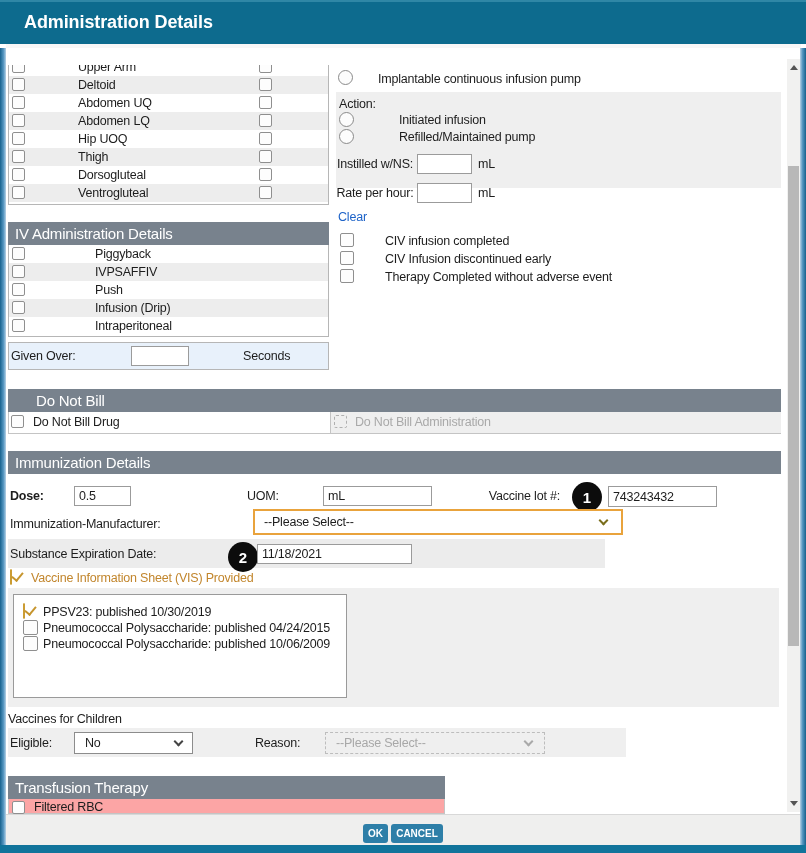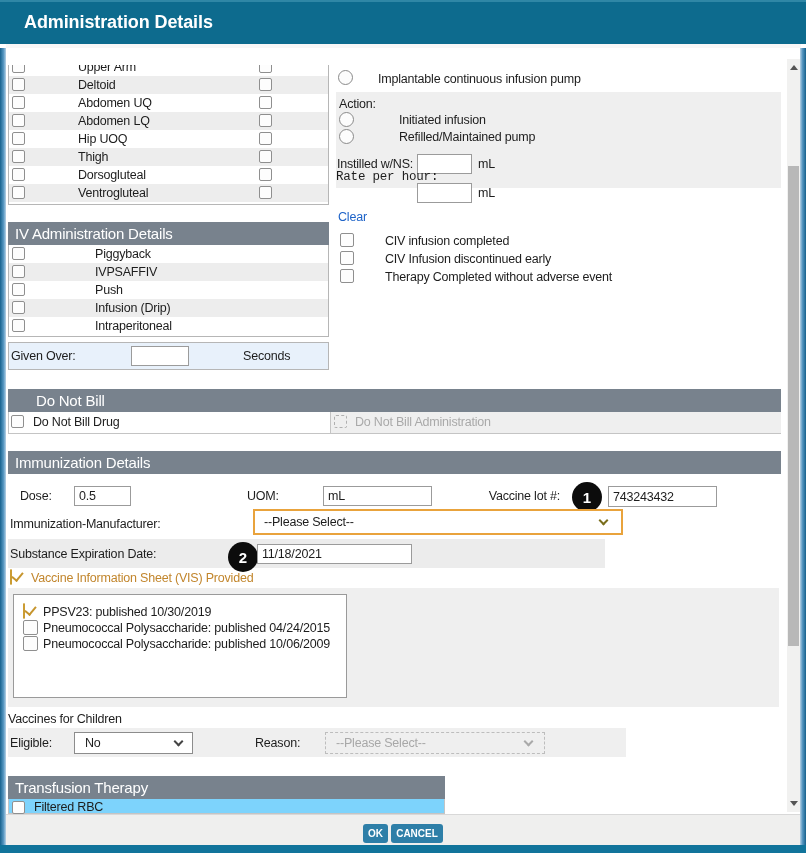--- a/index.html
+++ b/index.html
@@ -101,21 +101,21 @@
   <span class="abs nowrap" style="left:378px; top:72px;">Implantable continuous infusion pump</span>
   <div class="abs" style="left:336px; top:92px; width:445px; height:96px; background:#efefef;">
     <span class="abs" style="left:3px; top:5px;">Action:</span>
     <span class="abs radio" style="left:3px; top:20px;"></span>
     <span class="abs nowrap" style="left:63px; top:21px;">Initiated infusion</span>
     <span class="abs radio" style="left:3px; top:37px;"></span>
     <span class="abs nowrap" style="left:63px; top:38px;">Refilled/Maintained pump</span>
     <span class="abs nowrap" style="left:0px; top:65px; width:78px; text-align:center;">Instilled w/NS:</span>
     <input class="abs input" style="left: 81px; top: 62px; width: 55px; height: 20px;" value="">
     <span class="abs" style="left:142px; top:65px;">mL</span>
-    <span class="abs nowrap" style="left:0px; top:78px; width:78px; text-align:right;font-family:Liberation Mono, monospace;">Rate per hour:</span>
+    <span class="abs nowrap" style="left:0px; top:94px; width:78px; text-align:center;">Rate per hour:</span>
     <input class="abs input" style="left: 81px; top: 91px; width: 55px; height: 20px;" value="">
     <span class="abs" style="left:142px; top:94px;">mL</span>
     <span class="abs link" style="left:2px; top:118px;">Clear</span>
   </div>
   <span class="abs cb cb14" style="left:340px; top:233px;"></span>
   <span class="abs nowrap" style="left:385px; top:234px;">CIV infusion completed</span>
   <span class="abs cb cb14" style="left:340px; top:251px;"></span>
   <span class="abs nowrap" style="left:385px; top:252px;">CIV Infusion discontinued early</span>
   <span class="abs cb cb14" style="left:340px; top:269px;"></span>
   <span class="abs nowrap" style="left:385px; top:270px;">Therapy Completed without adverse event</span>
@@ -156,21 +156,21 @@
     <span class="abs cb" style="left:2px; top:3px;"></span>
     <span class="abs" style="left:24px; top:3px;">Do Not Bill Drug</span>
     <div class="abs" style="left:321px; top:0; width:451px; height:21px; background:#efefef; border-left:1px solid #c4c4c4;">
       <span class="abs cb cb-dashed" style="left:3px; top:3px;"></span>
       <span class="abs" style="left:24px; top:3px; color:#a9a9a9;">Do Not Bill Administration</span>
     </div>
   </div>
 
   
   <div class="abs sec-header" style="left:8px; top:451px; width:773px; height:23px;">Immunization Details</div>
-  <span class="abs" style="left:20px; top:489px;">Dose:</span>
+  <span class="abs" style="left:10px; top:489px;font-weight:bold;">Dose:</span>
   <input class="abs input" style="left: 74px; top: 486px; width: 57px; height: 20px;" value="0.5">
   <span class="abs" style="left:247px; top:489px;">UOM:</span>
   <input class="abs input" style="left: 323px; top: 486px; width: 109px; height: 20px;" value="mL">
   <span class="abs nowrap" style="left:480px; top:489px; width:80px; text-align:right;">Vaccine lot #:</span>
   <div class="abs badge" style="left:572px; top:482px;">1</div>
   <input class="abs input" style="left: 608px; top: 486px; width: 109px; height: 21px;" value="743243432">
 
   <span class="abs" style="left:10px; top:517px;">Immunization-Manufacturer:</span>
   <div class="abs" style="left:253px; top:509px; width:370px; height:26px; border:2px solid #e9a33c; background:#fff;">
     <span class="abs" style="left:9px; top:4px;">--Please Select--</span>
@@ -205,21 +205,21 @@
     </div>
     <span class="abs" style="left:247px; top:8px;">Reason:</span>
     <div class="abs" style="left:317px; top:4px; width:220px; height:22px; border:1px dashed #bdbdbd;">
       <span class="abs" style="left:10px; top:3px; color:#a8a8a8;">--Please Select--</span>
       <span class="abs chev chev-gray" style="right:12px; top:5px;"></span>
     </div>
   </div>
 
   
   <div class="abs sec-header" style="left:8px; top:776px; width:437px; height:23px;">Transfusion Therapy</div>
-  <div class="abs" style="left:8px; top:799px; width:437px; height:15px; background:#7dd3fc; border:1px solid #c4c4c4; border-top:none;">
+  <div class="abs" style="left:8px; top:799px; width:437px; height:15px; background:#fca5a5; border:1px solid #c4c4c4; border-top:none;">
     <span class="abs cb" style="left:3px; top:2px;"></span>
     <span class="abs" style="left:25px; top:1px;">Filtered RBC</span>
   </div>
 
   
   <div class="abs footer">
     <button class="btn" style="width:25px;">OK</button>
     <button class="btn" style="width:52px;">CANCEL</button>
   </div>
 

